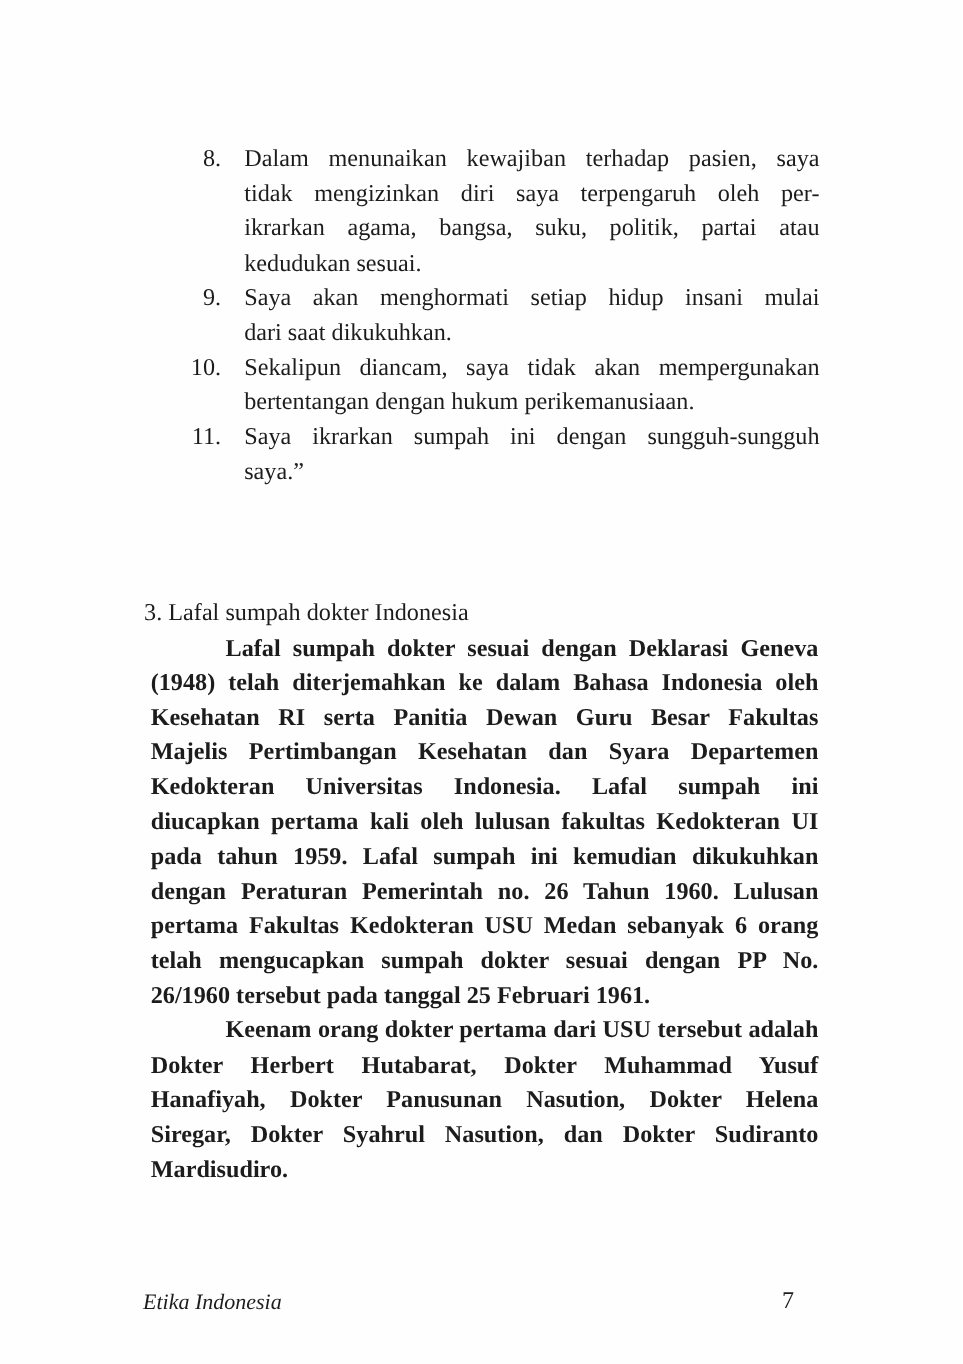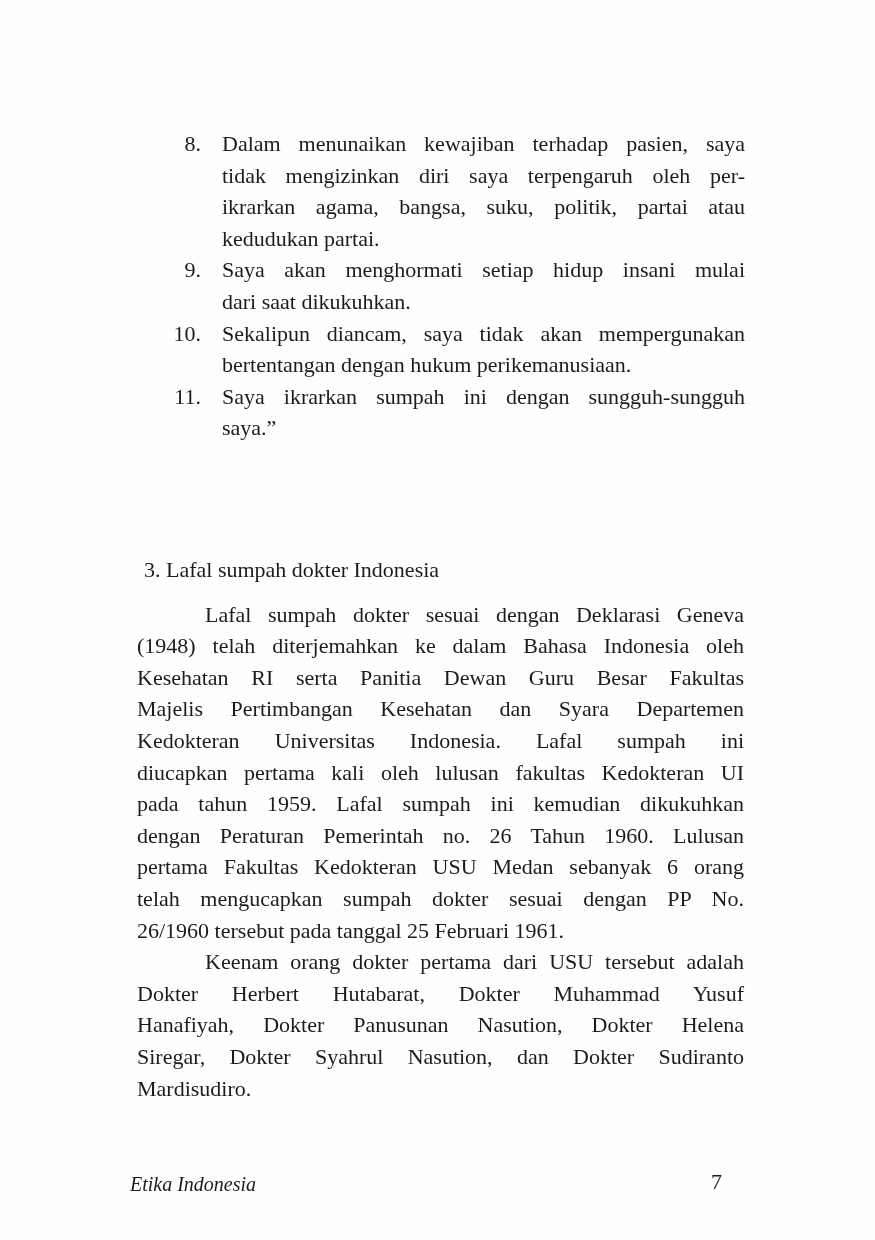--- a/index.html
+++ b/index.html
@@ -47,28 +47,29 @@
   
   .section {
     position: absolute;
     left: 131px;
     top: 541px;
     width: 614px;
     font-size: 22px;
     line-height: 31.6px;
   }
   .section-heading {
-    margin: 13px;
+    margin: 0;
     font-size: 22px;
     font-weight: normal;
     line-height: 31.6px;
   }
   .paragraph {
     margin: 0 0 0 6px;
     width: 607px;
+    font-weight: bold;
   }
   .paragraph .line:first-child {
     text-indent: 68px;
   }
   
   .footer-title {
     position: absolute;
     left: 130px;
     top: 1172px;
     font-size: 20px;
@@ -88,21 +89,21 @@
 
 <div class="page">
 
   <div class="oath-list">
       <div class="oath-item">
         <span class="num">8.</span>
         <div class="item-body">
           <div class="line">Dalam menunaikan kewajiban terhadap pasien, saya</div>
           <div class="line">tidak mengizinkan diri saya terpengaruh oleh per-</div>
           <div class="line">ikrarkan agama, bangsa, suku, politik, partai atau</div>
-          <div class="line last">kedudukan partai.</div>
+          <div class="line last">kedudukan sesuai.</div>
         </div>
       </div>
       <div class="oath-item">
         <span class="num">9.</span>
         <div class="item-body">
           <div class="line">Saya akan menghormati setiap hidup insani mulai</div>
           <div class="line last">dari saat dikukuhkan.</div>
         </div>
       </div>
       <div class="oath-item">

